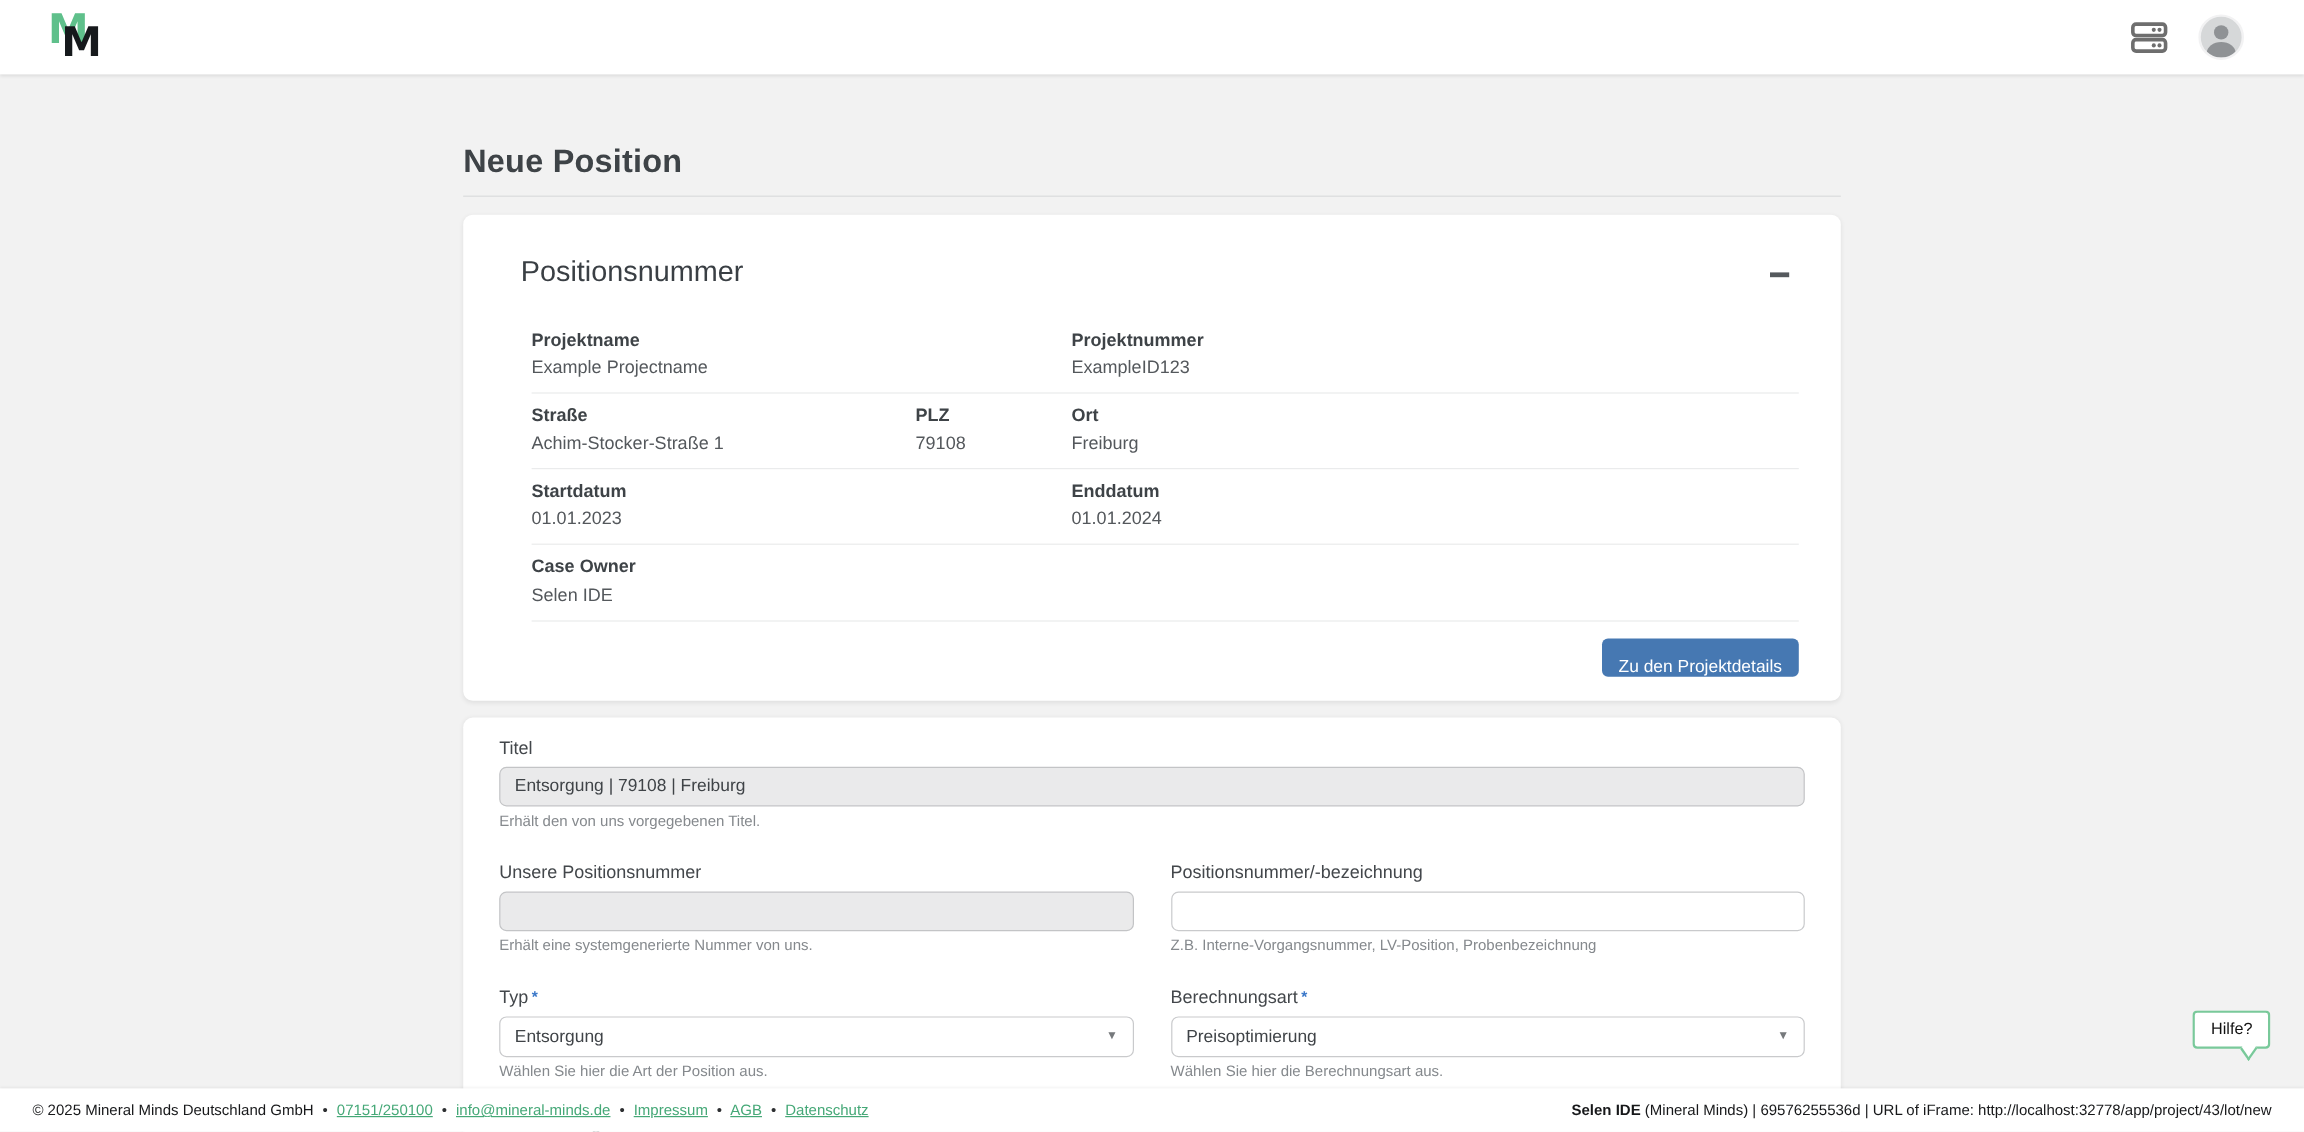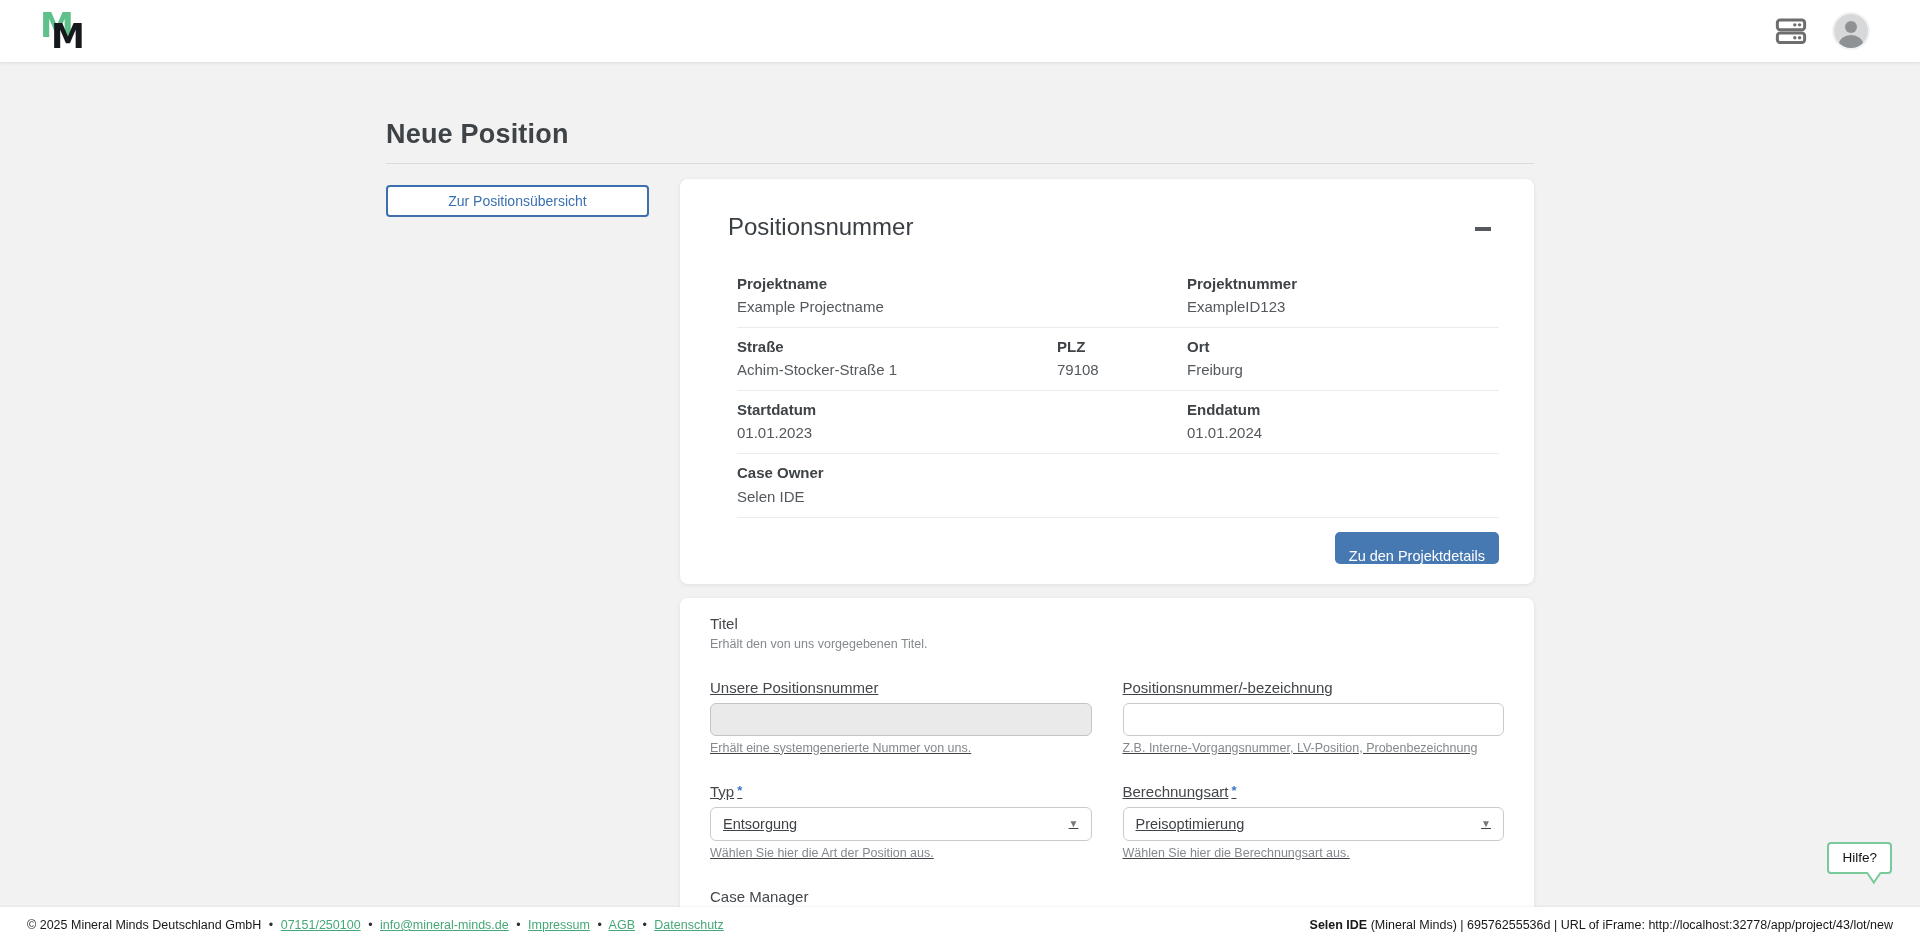--- a/index.html
+++ b/index.html
@@ -78,21 +78,21 @@
   .form-card { padding: 17px 30px 60px; }
   .flabel { font-size: 15px; font-weight: 500; color: #43474b; display: block; }
   .req { color: #3b78c9; margin-left: 3px; font-weight: 700; font-size: 13px; vertical-align: top; }
   .finput {
     display: block; margin-top: 7px; width: 100%; height: 33px;
     border: 1px solid #c9cacc; border-radius: 6px; padding: 0 12px;
     font-size: 14.5px; color: #3f4347; background: #fff; font-family: inherit;
   }
   .finput.is-disabled { background: #eaeaeb; border-color: #c3c4c6; }
   .fhelper { margin-top: 5px; font-size: 12.5px; color: #85898d; }
-  .frow { display: grid; grid-template-columns: 1fr 1fr; gap: 31px; margin-top: 28px; text-decoration: underline; }
+  .frow { display: grid; grid-template-columns: 1fr 1fr; gap: 31px; margin-top: 28px; }
   .fselect {
     margin-top: 7px; height: 34px; border: 1px solid #c9cacc; border-radius: 6px;
     display: flex; align-items: center; justify-content: space-between;
     padding: 0 12px; font-size: 14.5px; color: #3f4347; background: #fff; cursor: pointer;
   }
   .caret { color: #76797c; font-size: 10px; }
   .case-group { margin-top: 28px; }
 
   
   .hilfe {
@@ -145,23 +145,20 @@
       </svg>
     </div>
   </div>
 </nav>
 
 <main class="content">
   <h1 class="page-title">Neue Position</h1>
   <hr class="title-rule">
 
   <div class="layout">
-    <div class="left-col">
-      <button class="btn-outline">Zur Positionsübersicht</button>
-    </div>
 
     <div class="right-col">
 
       <section class="card project-card">
         <div class="pc-head">
           <h2 class="pc-title">Positionsnummer</h2>
           <button class="collapse-btn">
             <span class="minus"></span>
           </button>
         </div>
@@ -209,20 +206,21 @@
         </div>
         <div class="pc-actions">
           <button class="btn-primary">Zu den Projektdetails</button>
         </div>
       </section>
 
       <section class="card form-card">
 
         <div class="fgroup">
           <label class="flabel">Titel</label>
+          <input class="finput is-disabled" readonly="" value="Entsorgung | 79108 | Freiburg" style="">
           <div class="fhelper">Erhält den von uns vorgegebenen Titel.</div>
         </div>
 
         <div class="frow">
           <div class="fgroup">
             <label class="flabel">Unsere Positionsnummer</label>
             <input class="finput is-disabled" readonly="" value="" style="">
             <div class="fhelper">Erhält eine systemgenerierte Nummer von uns.</div>
           </div>
           <div class="fgroup">

